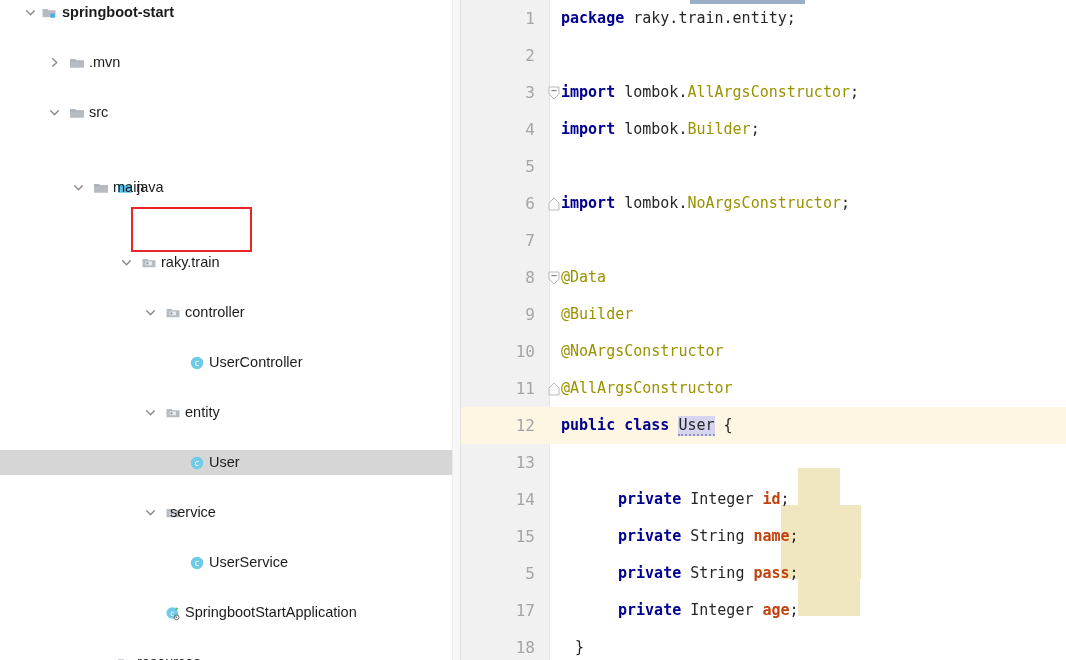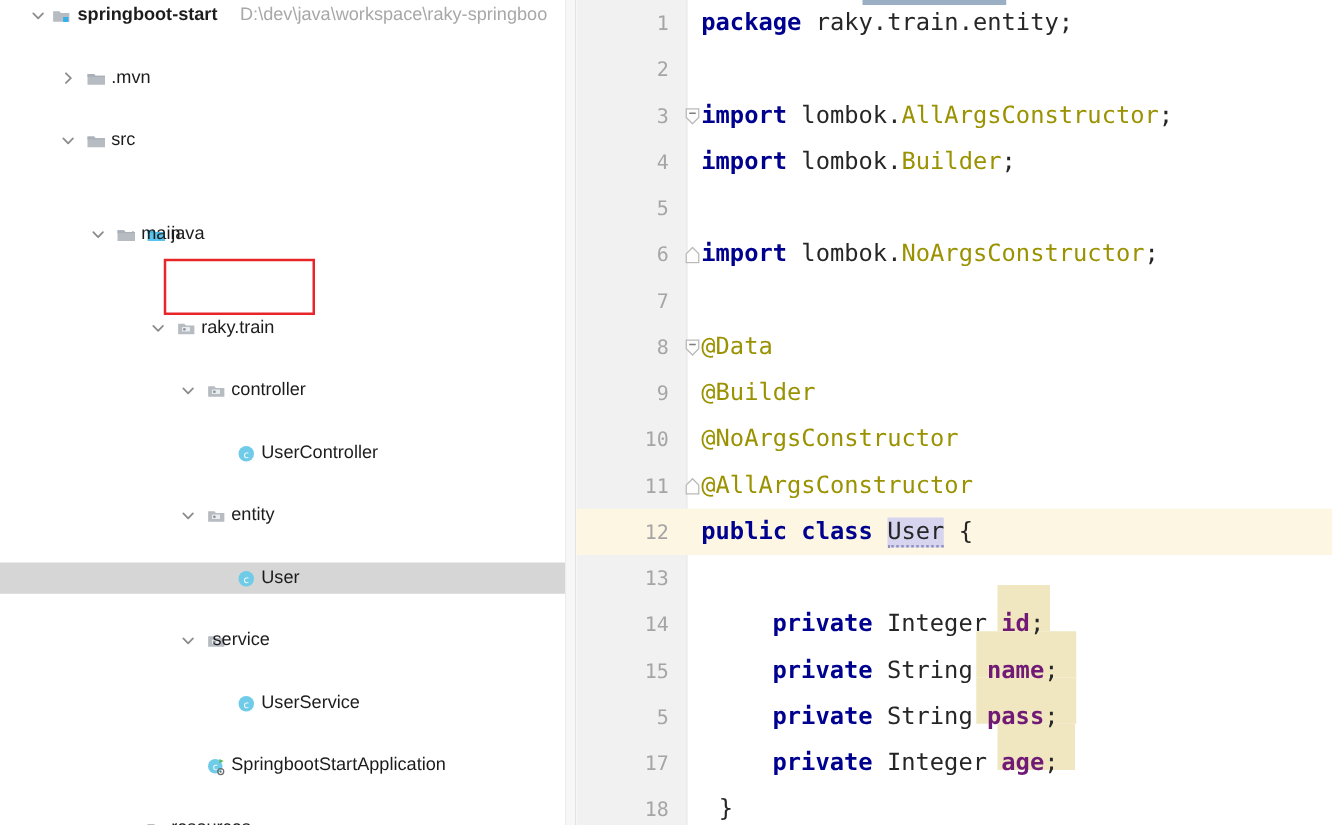--- a/index.html
+++ b/index.html
@@ -68,27 +68,27 @@
   .cline{
     position:absolute;left:0;width:605px;height:37px;line-height:37px;
   }
   .cline.caret{background:#fdf6e3;}
   .lno{
     position:absolute;left:0;width:74px;text-align:right;
     color:#a5a5a5;font-size:16px;font-family:"DejaVu Sans Mono", monospace;
   }
   .ctext{
     position:absolute;left:100px;white-space:pre;
-    font-family:"DejaVu Sans Mono", monospace;font-size:19px;
+    font-family:"DejaVu Sans Mono", monospace;font-size:15px;
   }
   .kw{color:#00008f;font-weight:bold;}
   .pl{color:#262626;}
   .cls{color:#9a9200;}
   .ann{color:#9a9200;}
-  .fld{color:#701a75;font-weight:bold;}
+  .fld{color:#c2410c;font-weight:bold;}
   .typ{color:#262626;}
   .clsname{
     color:#262626;background:#d7d4f0;
     border-bottom:2px dotted #8f8fc0;
   }
   .fold{
     position:absolute;left:86px;width:13px;height:37px;
     display:flex;align-items:center;justify-content:center;
   }
   
@@ -112,21 +112,20 @@
               <path d="M1.5 3.4L5 7 8.5 3.4" stroke="#8c8c8c" stroke-width="1.3" fill="none" stroke-linecap="round" stroke-linejoin="round"></path>
             </svg>
           </span>
           <span class="ic" style="left:40px">
             <svg width="16" height="16" viewBox="0 0 16 16">
               <path d="M1.5 4h5l1.2 1.3H14.5v7H1.5z" fill="#b6bcc2"></path>
               <rect x="9.5" y="8.6" width="4.2" height="4" fill="#35b0e8"></rect>
             </svg>
           </span>
           <span class="lbl bold" style="left:62px">springboot-start</span>
-          <span class="path" style="left:192px">D:\dev\java\workspace\raky-springboo</span>
         </div>
         <div class="row" style="top:25px">
           <span class="twisty" style="left:48px">
             <svg width="11" height="11" viewBox="0 0 10 10">
               <path d="M3.4 1.5L7 5 3.4 8.5" stroke="#8c8c8c" stroke-width="1.3" fill="none" stroke-linecap="round" stroke-linejoin="round"></path>
             </svg>
           </span>
           <span class="ic" style="left:68px">
             <svg width="16" height="16" viewBox="0 0 16 16">
               <path d="M1 4.2h5.2l1.2 1.3H15v7.3H1z" fill="#b6bcc2"></path>

